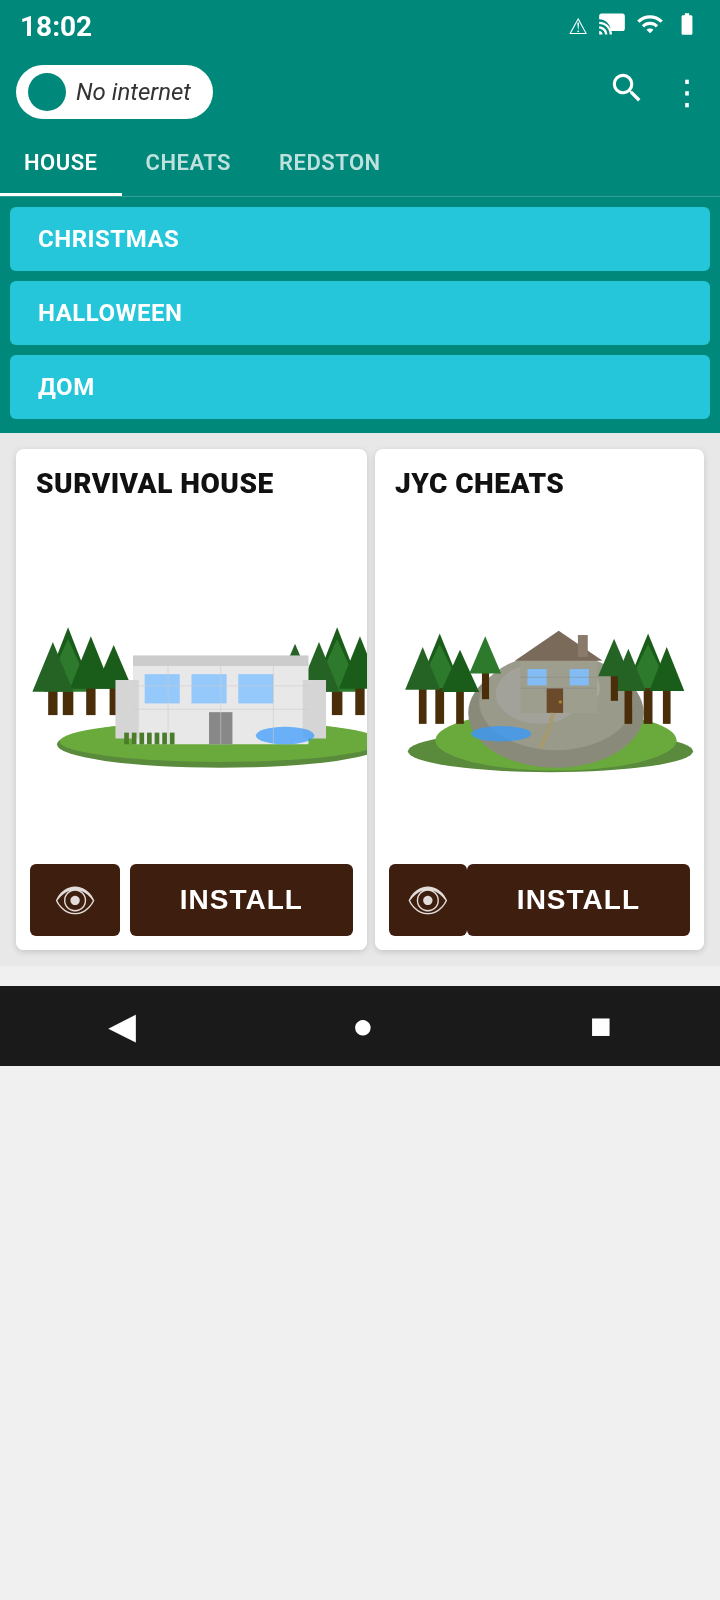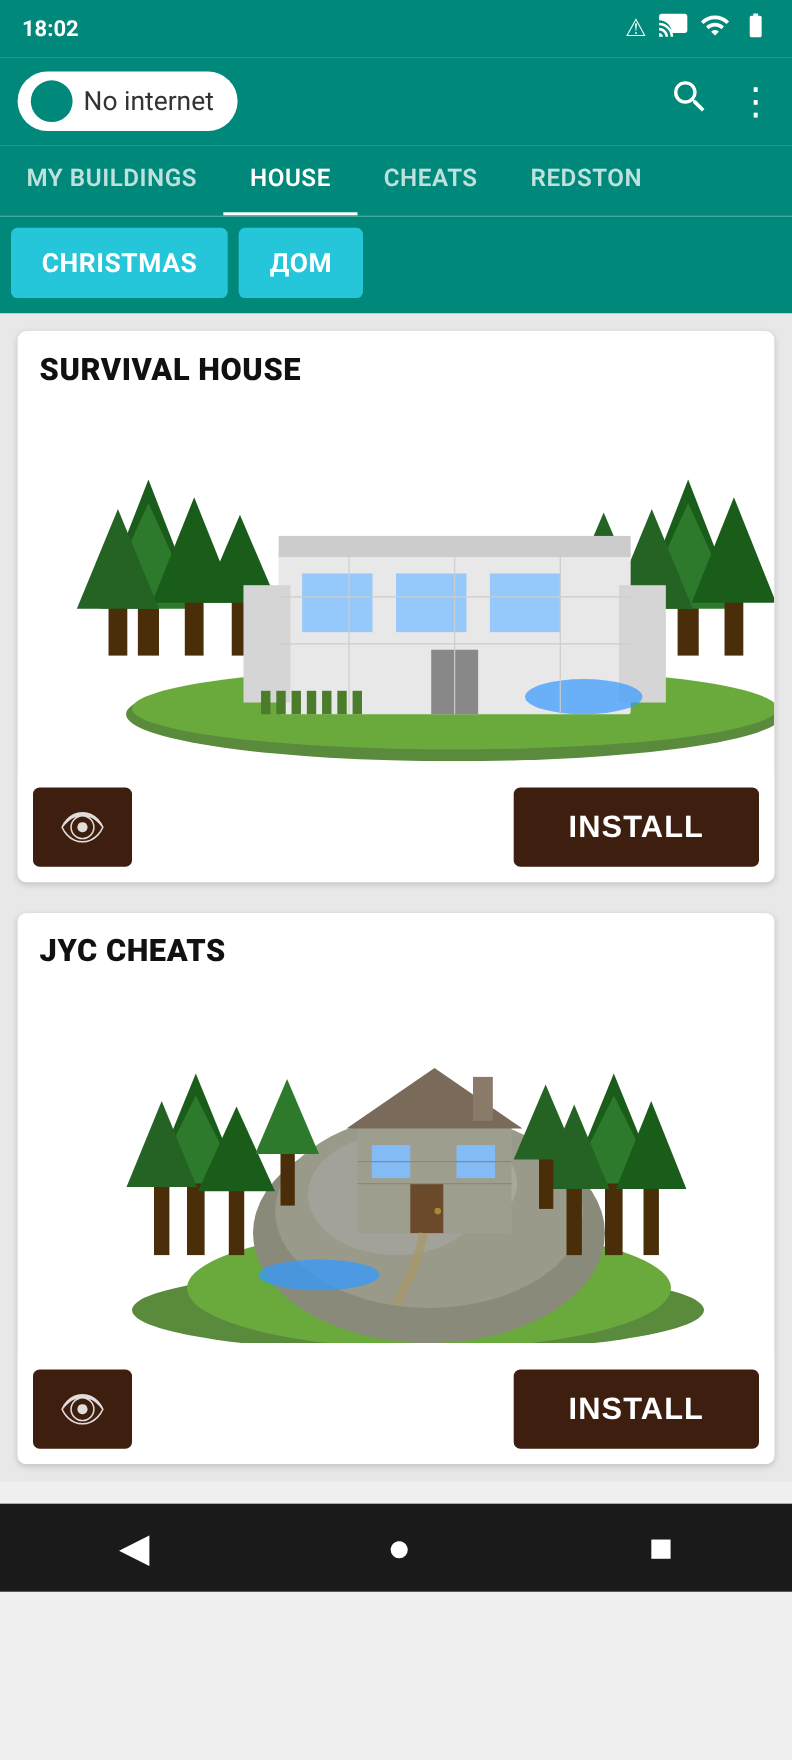--- a/index.html
+++ b/index.html
@@ -16,21 +16,21 @@
     .status-bar {
       background: #00897b;
       height: 52px;
       display: flex;
       align-items: center;
       justify-content: space-between;
       padding: 0 20px;
       color: white;
     }
     .status-time {
-      font-size: 20px;
+      font-size: 28px;
       font-weight: bold;
     }
     .status-icons {
       display: flex;
       align-items: center;
       gap: 10px;
     }
     .status-icon {
       font-size: 22px;
     }
@@ -55,20 +55,21 @@
     .no-internet-circle {
       width: 38px;
       height: 38px;
       background: #00897b;
       border-radius: 50%;
     }
     .no-internet-text {
       font-size: 24px;
       color: #333;
       font-weight: 400;
+      font-style: italic;
     }
     .top-bar-actions {
       display: flex;
       align-items: center;
       gap: 24px;
     }
     .top-bar-icon {
       color: white;
       font-size: 34px;
     }
@@ -97,41 +98,42 @@
     }
 
     
     .category-row {
       background: #00897b;
       display: flex;
       overflow-x: auto;
       scrollbar-width: none;
       padding: 10px 10px 14px 10px;
       gap: 10px;
+      flex-direction: column;
     }
     .category-row::-webkit-scrollbar { display: none; }
     .category-chip {
       background: #26c6da;
       color: white;
       font-size: 24px;
       font-weight: 700;
       padding: 18px 28px;
       border-radius: 6px;
       white-space: nowrap;
       cursor: pointer;
       letter-spacing: 0.5px;
     }
 
     
     .content {
       background: #e8e8e8;
       padding: 16px;
       display: flex;
-      flex-direction: column;
-      gap: 28px;
+      flex-direction: row;
+      gap: 8px;
     }
 
     
     .card {
       background: white;
       border-radius: 8px;
       overflow: hidden;
       box-shadow: 0 2px 6px rgba(0,0,0,0.15);
     }
     .card-title {
@@ -238,28 +240,28 @@
     <span class="top-bar-icon">
       <svg width="38" height="38" viewBox="0 0 24 24" fill="white">
           <path d="M15.5 14h-.79l-.28-.27A6.471 6.471 0 0 0 16 9.5 6.5 6.5 0 1 0 9.5 16c1.61 0 3.09-.59 4.23-1.57l.27.28v.79l5 4.99L20.49 19l-4.99-5zm-6 0C7.01 14 5 11.99 5 9.5S7.01 5 9.5 5 14 7.01 14 9.5 11.99 14 9.5 14z"></path>
         </svg>
     </span>
     <span class="top-bar-icon">⋮</span>
   </div>
 </div>
 
 <div class="nav-tabs">
-  <div class="nav-tab">MY BUILDINGS</div>
   <div class="nav-tab active">HOUSE</div>
   <div class="nav-tab">CHEATS</div>
   <div class="nav-tab">REDSTON</div>
 </div>
 
 <div class="category-row">
   <div class="category-chip">CHRISTMAS</div>
+  <div class="category-chip">HALLOWEEN</div>
   <div class="category-chip">ДОМ</div>
 </div>
 
 <div class="content">
 
   <div class="card">
     <div class="card-title">SURVIVAL HOUSE</div>
     <div class="card-image-area">
 
       <svg viewBox="0 0 600 300" xmlns="http://www.w3.org/2000/svg">

